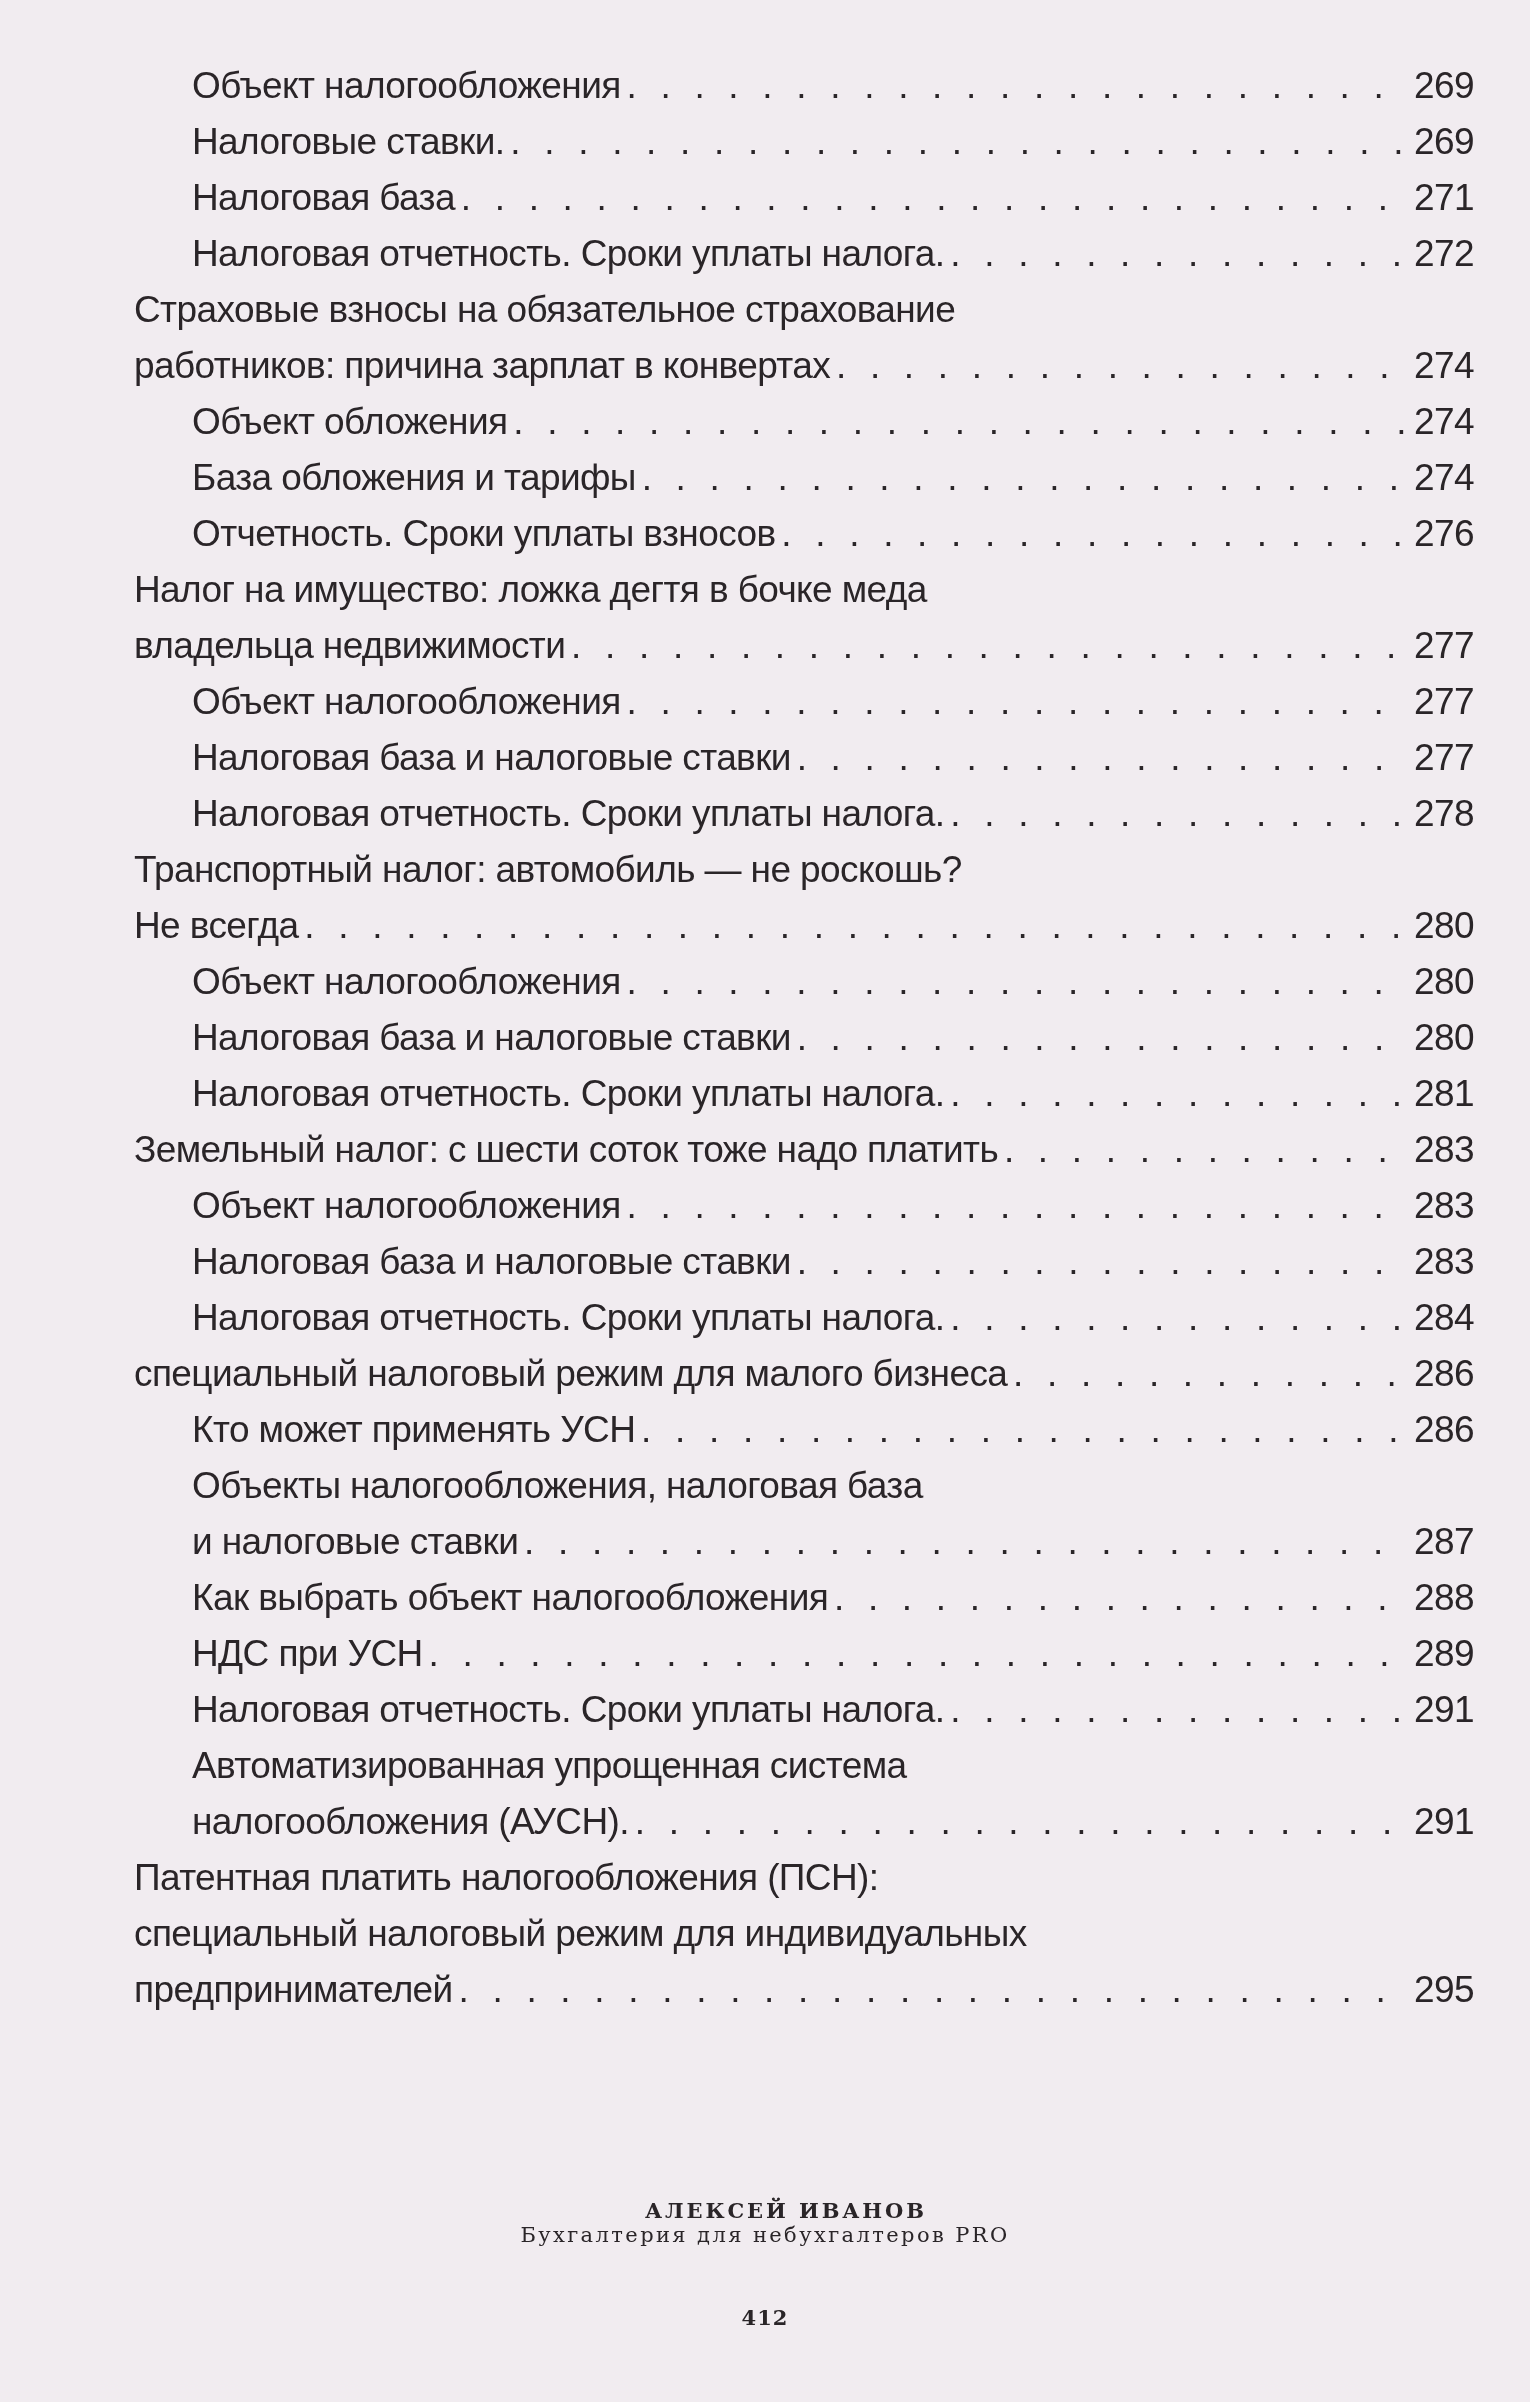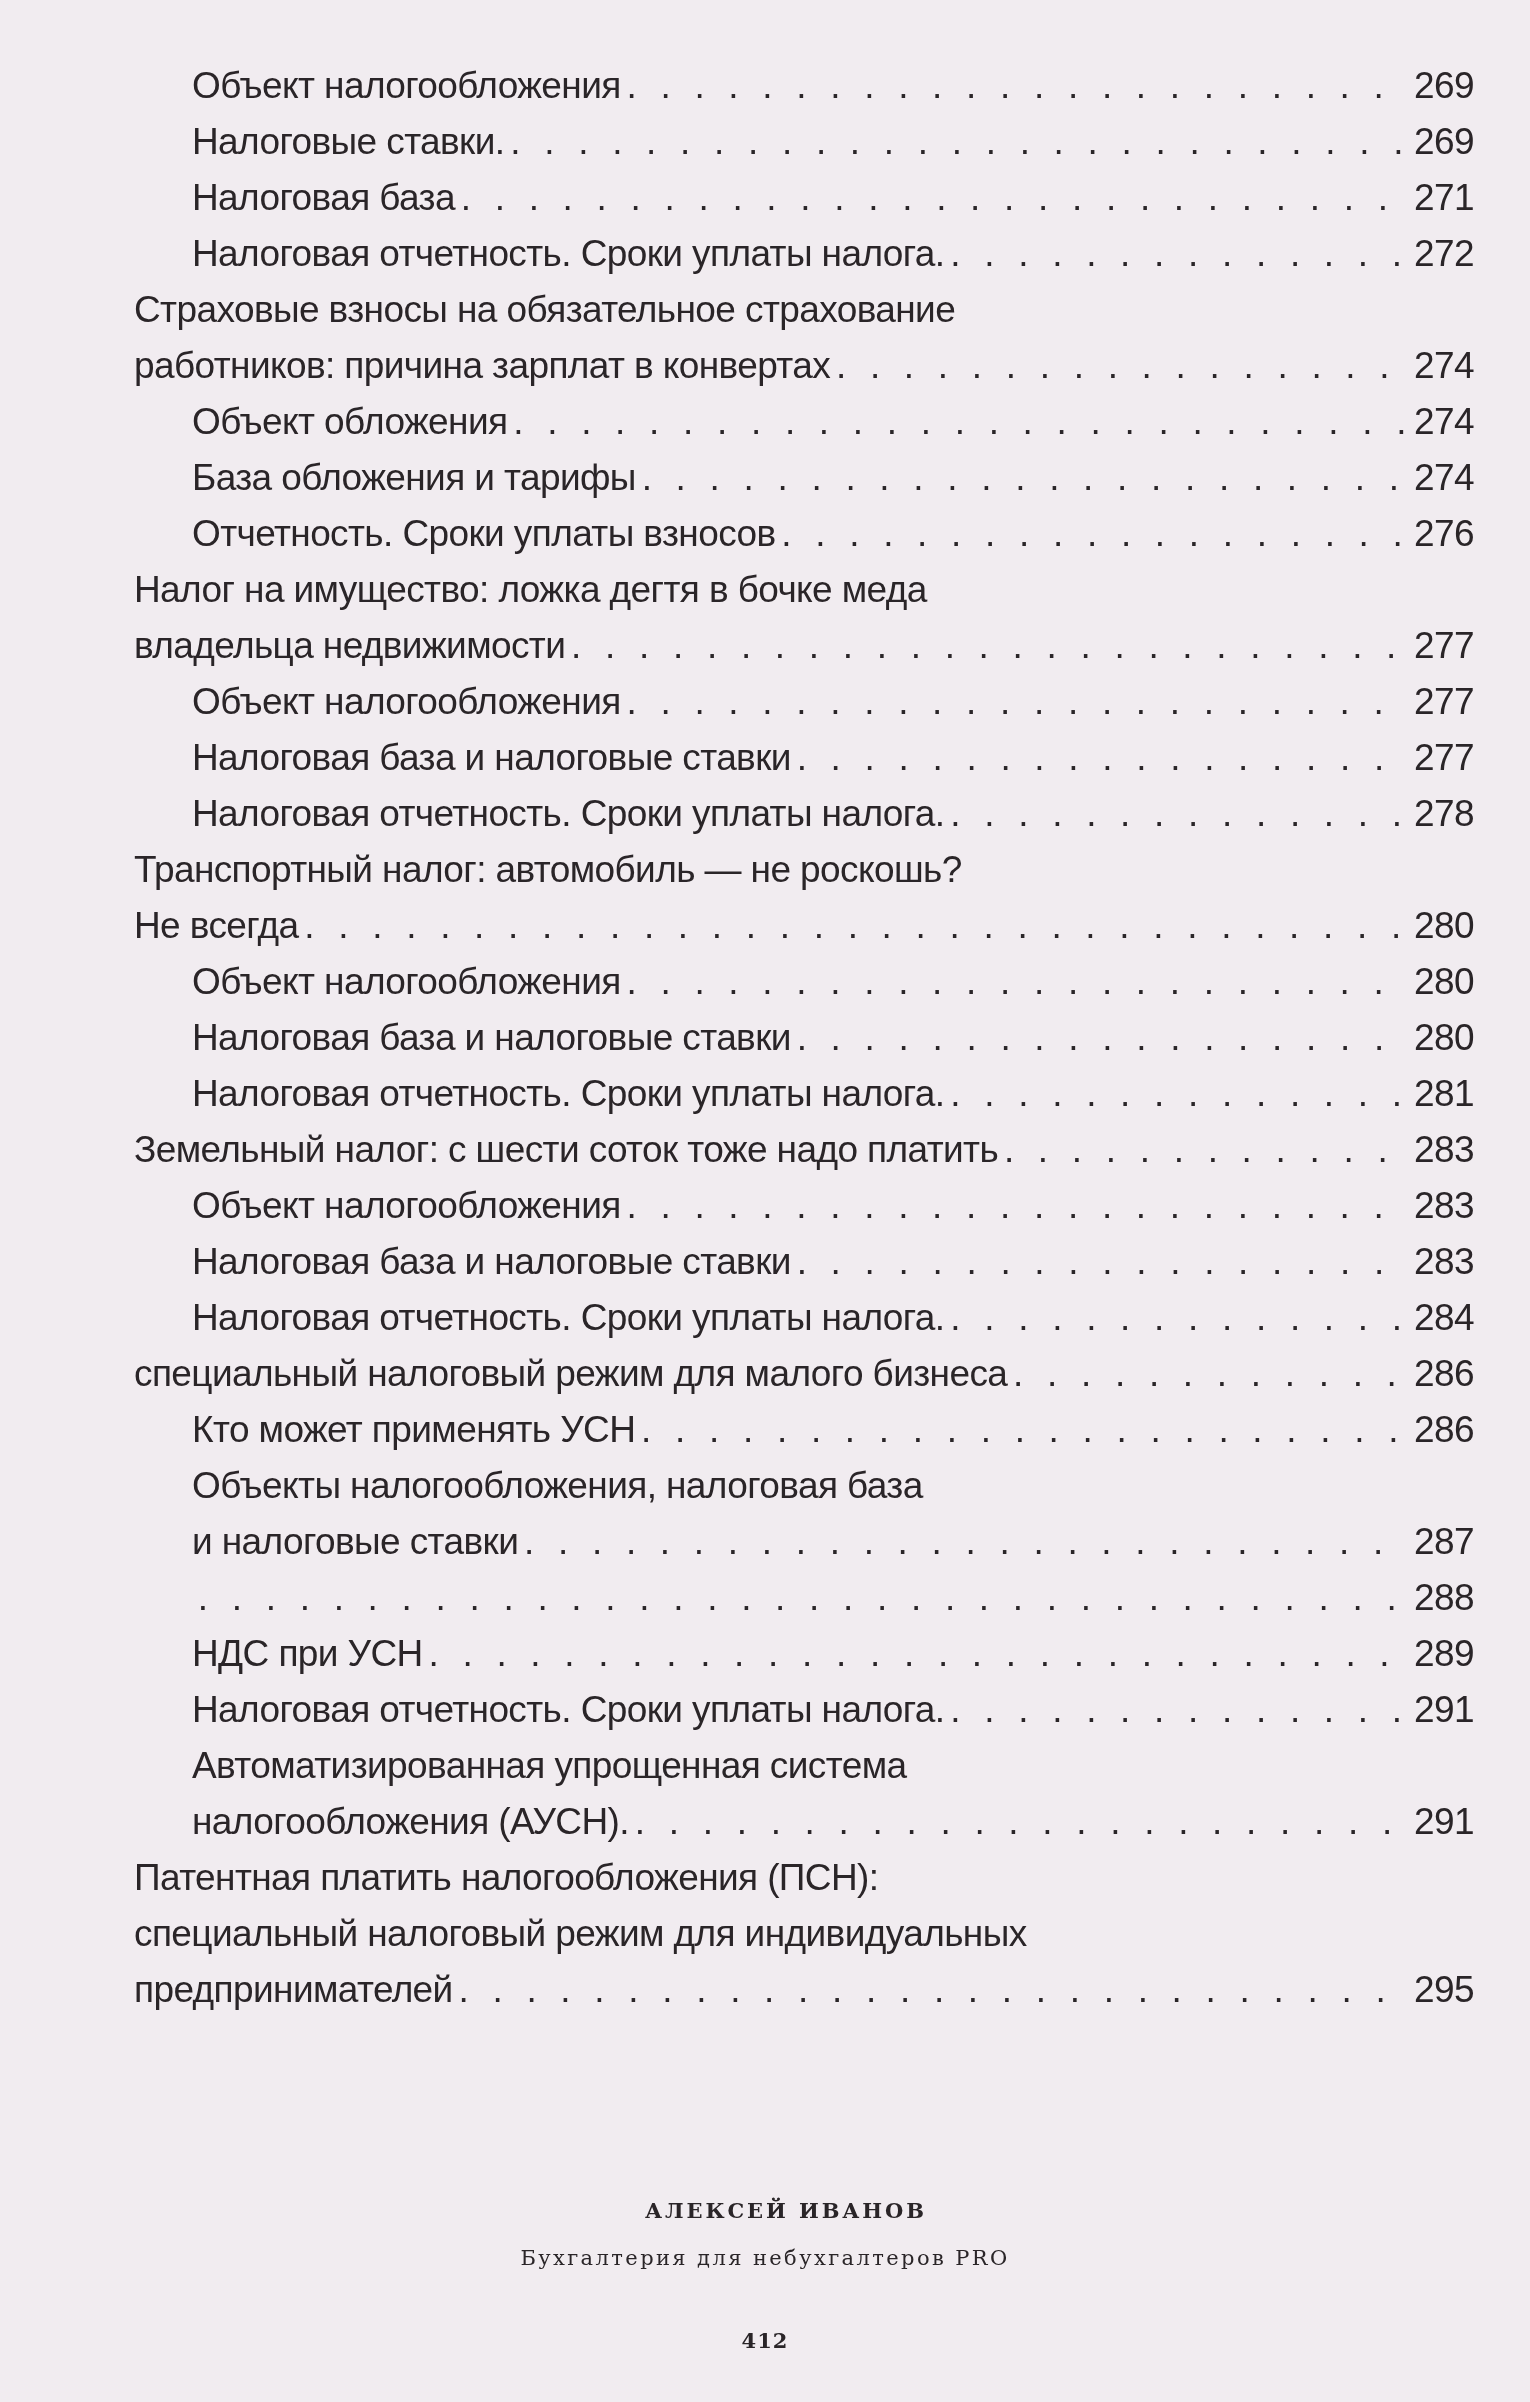--- a/index.html
+++ b/index.html
@@ -48,21 +48,21 @@
   }
   .footer .author {
     font-size: 21px;
     font-weight: bold;
     letter-spacing: 2.9px;
     padding-left: 42px;
   }
   .footer .book {
     font-size: 21px;
     letter-spacing: 2.4px;
-    margin-top: 23px;
+    margin-top: 0;
   }
   .footer .pnum {
     font-size: 21px;
     font-weight: bold;
     margin-top: 58px;
     letter-spacing: 1px;
   }
 </style>
 </head>
 <body>
@@ -197,20 +197,21 @@
       <span class="title">Объекты налогообложения, налоговая база</span>
       <span class="leader"></span>
       <span class="page"></span>
     </div>
     <div class="entry sub">
       <span class="title">и налоговые ставки</span>
       <span class="leader"></span>
       <span class="page">287</span>
     </div>
     <div class="entry sub">
+      <span class="title">Как выбрать объект налогообложения</span>
       <span class="leader"></span>
       <span class="page">288</span>
     </div>
     <div class="entry sub">
       <span class="title">НДС при УСН</span>
       <span class="leader"></span>
       <span class="page">289</span>
     </div>
     <div class="entry sub">
       <span class="title">Налоговая отчетность. Сроки уплаты налога.</span>

